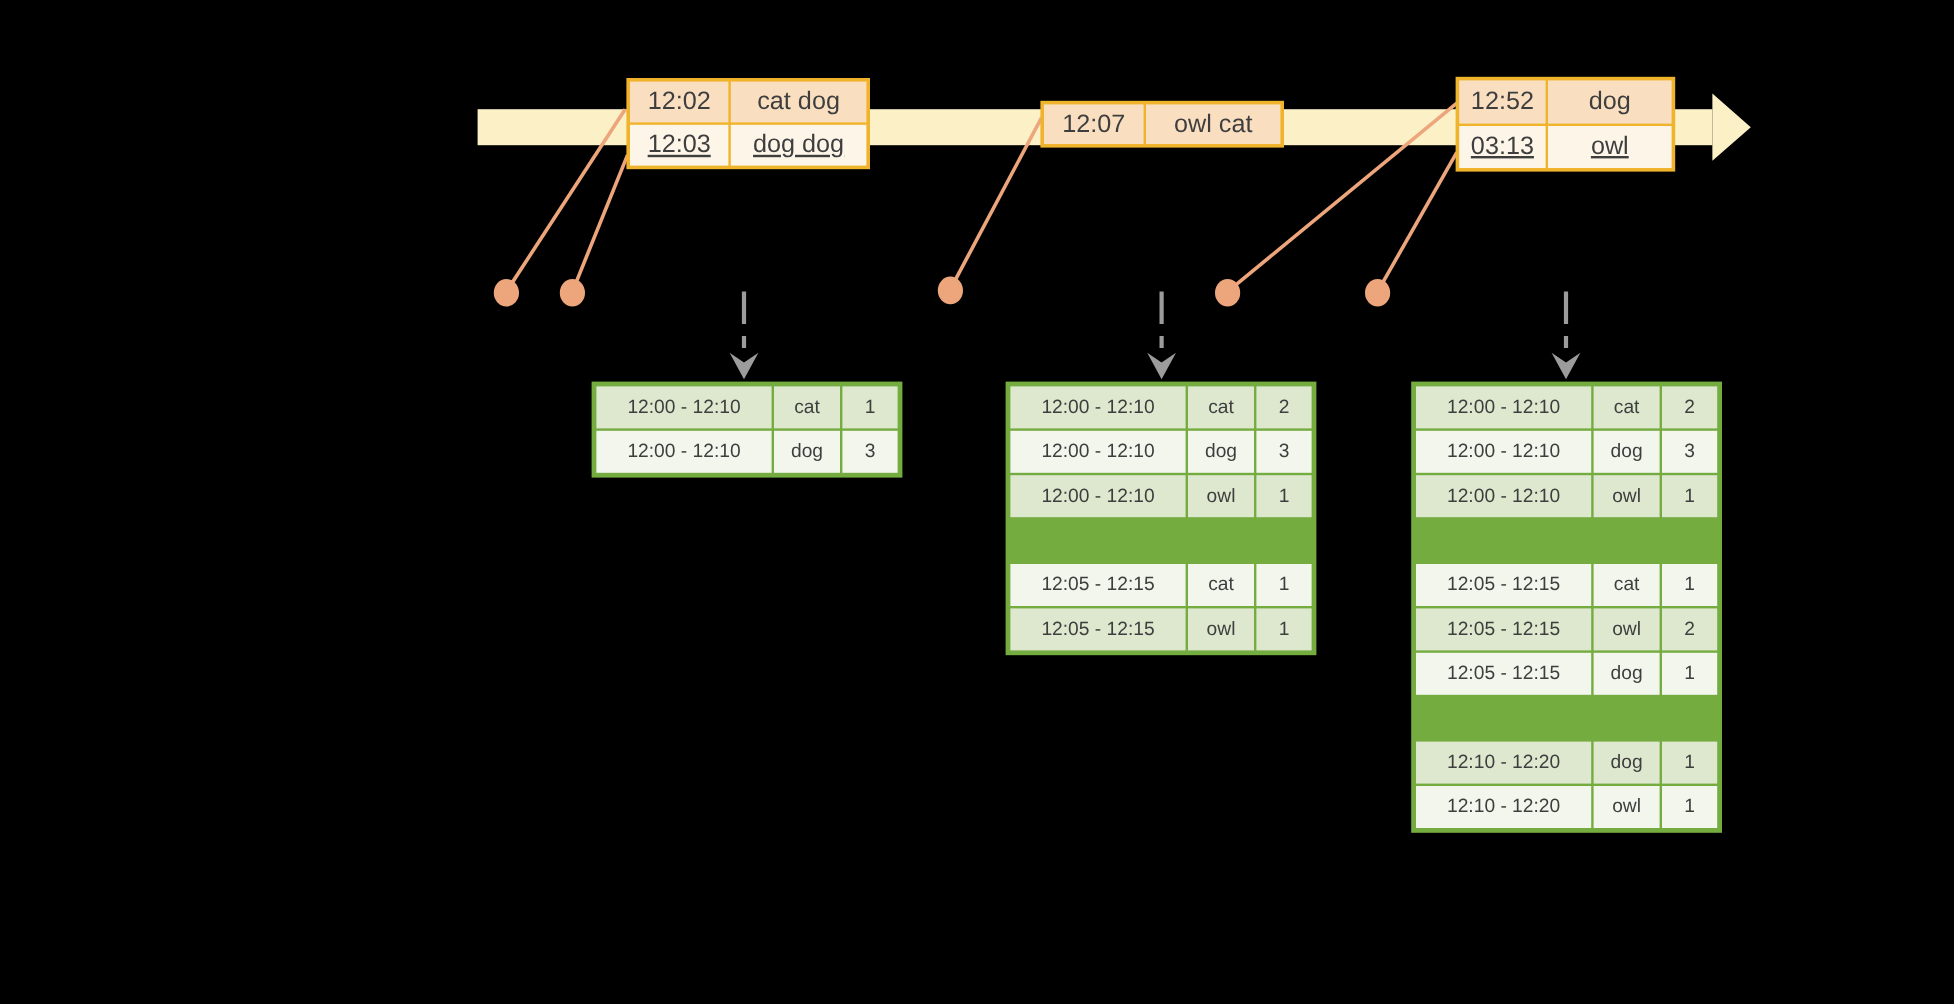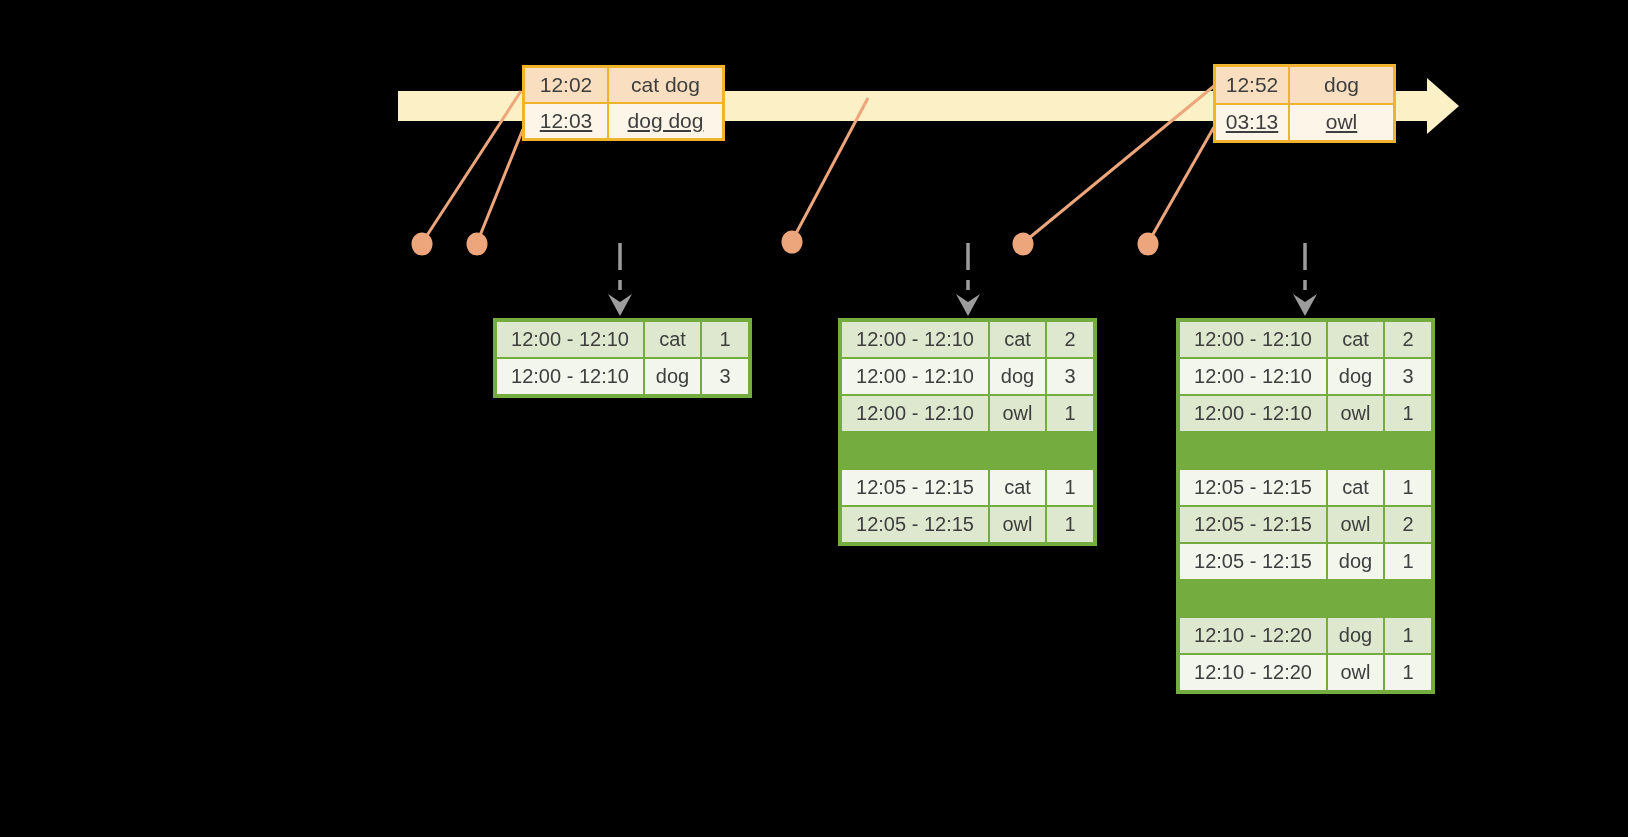--- a/index.html
+++ b/index.html
@@ -21,21 +21,21 @@
   .event-box{position:absolute;display:grid;gap:2px;padding:3px;box-sizing:border-box;
     background:var(--event-border);}
   .event-box .cell{display:flex;align-items:center;justify-content:center;
     font-size:21px;color:var(--text);}
   .cell.dark{background:var(--event-fill-dark);}
   .cell.light{background:var(--event-fill-light);text-decoration:underline;}
 
   .rtable{position:absolute;display:grid;grid-template-columns:146px 55px 46px;
     grid-auto-rows:35px;gap:2px;padding:4px;background:var(--table-border);}
   .rtable .cell{display:flex;align-items:center;justify-content:center;
-    font-size:20px;color:var(--text);}
+    font-size:16px;color:var(--text);}
   .cell.g{background:var(--row-green);}
   .cell.w{background:var(--row-white);}
   .tsep{grid-column:1 / -1;height:2px;}
 </style>
 </head>
 <body>
 
 <div class="canvas">
 
   <svg class="layer" width="1628" height="837" viewBox="0 0 1628 837">
@@ -63,20 +63,24 @@
     <polygon class="ahead" points="1293,294 1305,316 1317,294 1305,302"></polygon>
   </svg>
 
   <div class="event-box" style="left:522px;top:65px;width:203px;height:76px;grid-template-columns:82px 113px;text-align:center;">
     <div class="cell dark">12:02</div>
     <div class="cell dark">cat dog</div>
     <div class="cell light">12:03</div>
     <div class="cell light">dog dog</div>
   </div>
 
+  <div class="event-box" style="left:867px;top:84px;width:203px;height:39px;grid-template-columns:83px 112px;">
+    <div class="cell dark">12:07</div>
+    <div class="cell dark">owl cat</div>
+  </div>
 
   <div class="event-box" style="left:1213px;top:64px;width:183px;height:79px;grid-template-columns:72px 103px;">
     <div class="cell dark">12:52</div>
     <div class="cell dark">dog</div>
     <div class="cell light">03:13</div>
     <div class="cell light">owl</div>
   </div>
 
   <div class="rtable" style="left:493px;top:318px;">
     <div class="cell g">12:00 - 12:10</div>

